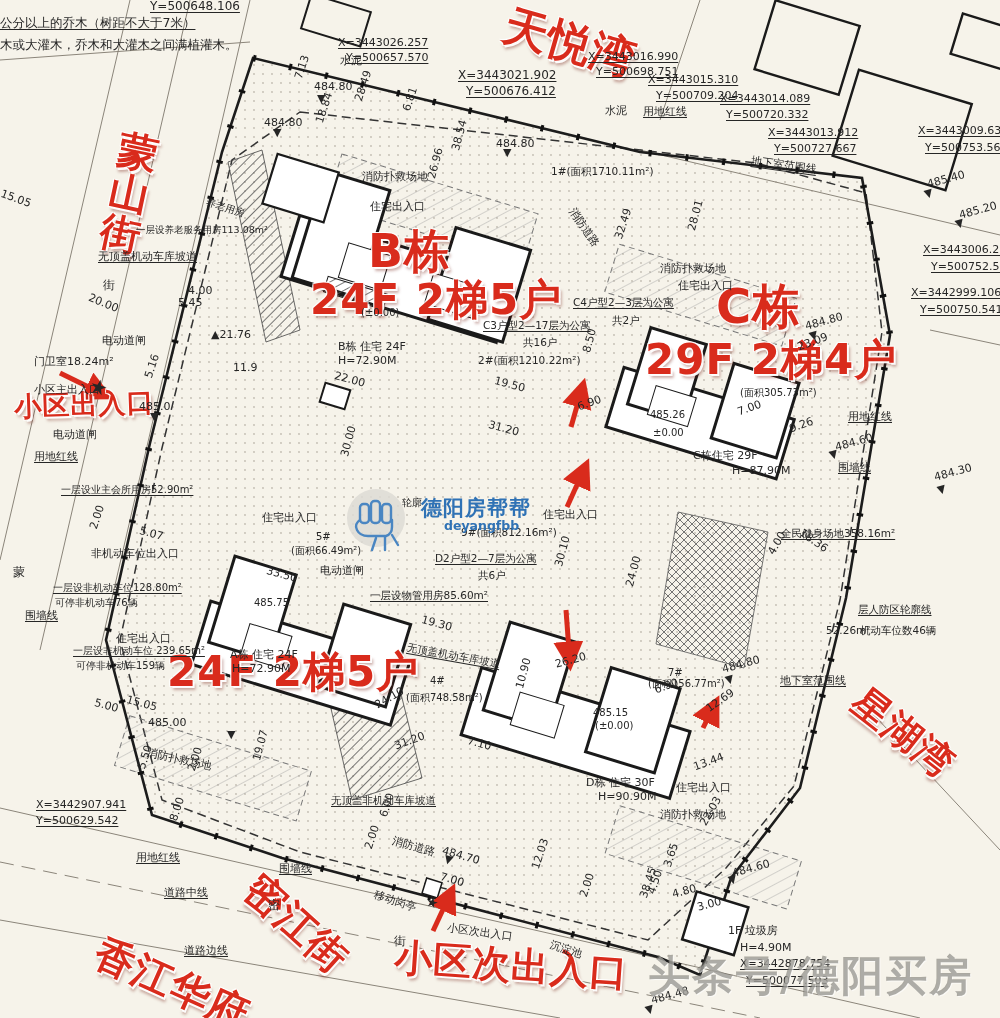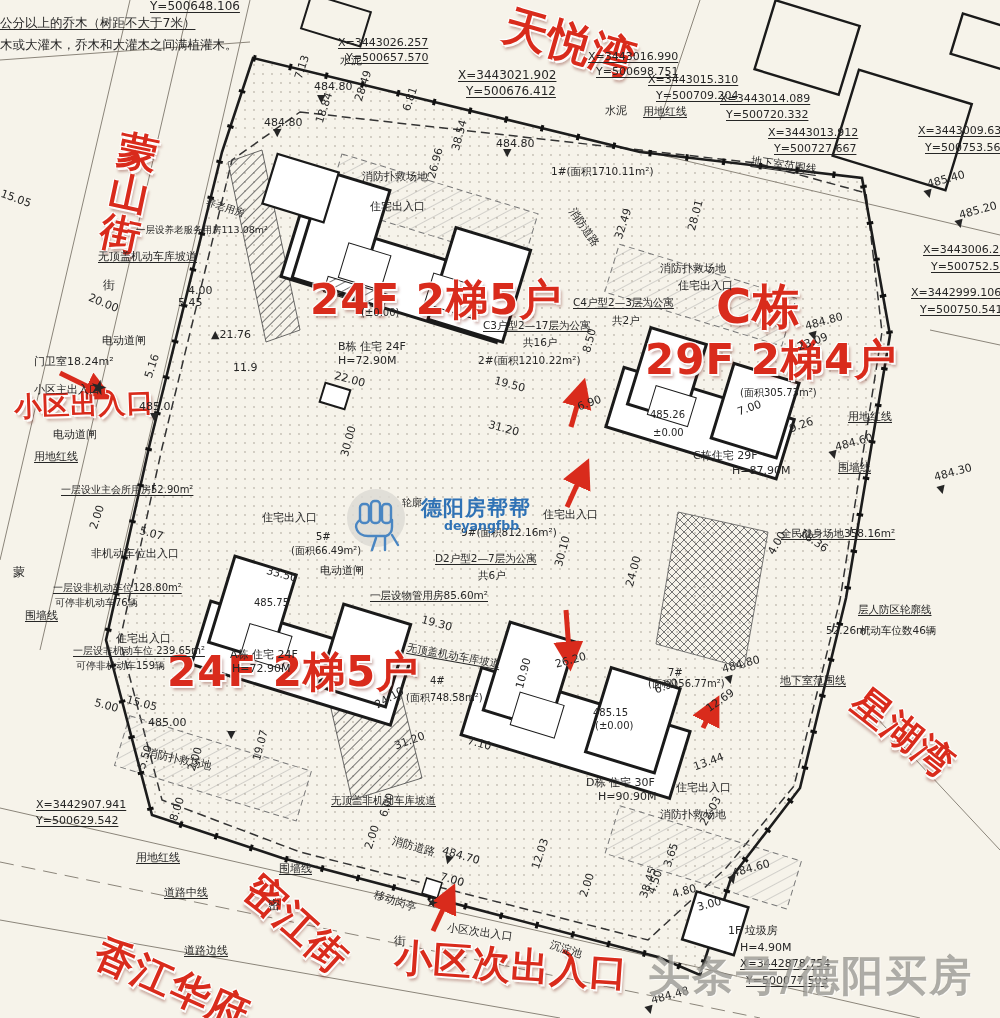--- a/index.html
+++ b/index.html
@@ -160,20 +160,21 @@
     <span id="wm-brand">德阳房帮帮</span>
     <span id="wm-handle">deyangfbb</span>
   </div>
 
   <div id="wm-corner">头条号/德阳买房</div>
 
   <div id="labels-layer">
       <div class="lbl red" style="left: 512px; top: 0px; font-size: 44px; transform: rotate(16deg);">天悦湾</div>
       <div class="lbl red v" style="left: 120px; top: 128px; font-size: 40px; transform: rotate(12deg);">蒙山街</div>
       <div class="lbl red" style="left: 14px; top: 392px; font-size: 27px; transform: rotate(-2deg);">小区出入口</div>
+      <div class="lbl red" style="left: 368px; top: 226px; font-size: 46px;">B栋</div>
       <div class="lbl red" style="left: 310px; top: 276px; font-size: 42px;">24F 2梯5户</div>
       <div class="lbl red" style="left: 716px; top: 280px; font-size: 48px;">C栋</div>
       <div class="lbl red" style="left: 645px; top: 336px; font-size: 42px;">29F 2梯4户</div>
       <div class="lbl red" style="left: 167px; top: 648px; font-size: 42px;">24F 2梯5户</div>
       <div class="lbl red" style="left: 870px; top: 680px; font-size: 38px; transform: rotate(38deg);">星湖湾</div>
       <div class="lbl red" style="left: 266px; top: 866px; font-size: 40px; transform: rotate(42deg);">密江街</div>
       <div class="lbl red" style="left: 106px; top: 930px; font-size: 40px; transform: rotate(24deg);">香江华府</div>
       <div class="lbl red" style="left: 396px; top: 936px; font-size: 38px; transform: rotate(4deg);">小区次出入口</div>
       <div class="lbl u" style="left: 150px; top: 0px; font-size: 12px;">Y=500648.106</div>
       <div class="lbl u" style="left: 0px; top: 16px; font-size: 12.5px;">公分以上的乔木（树距不大于7米）</div>

